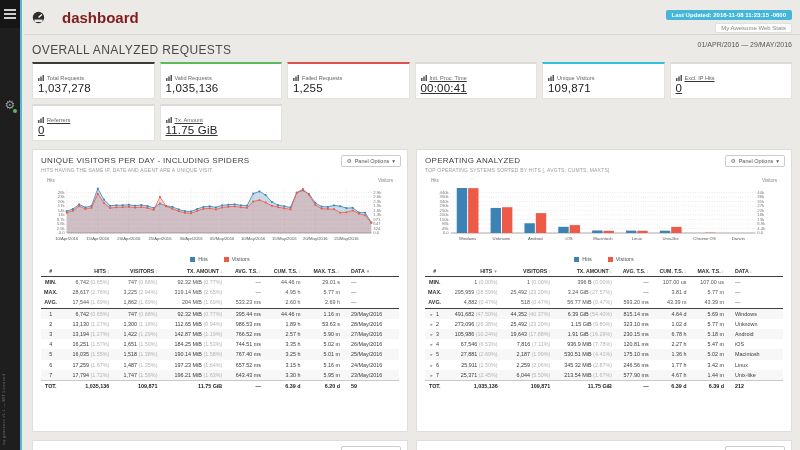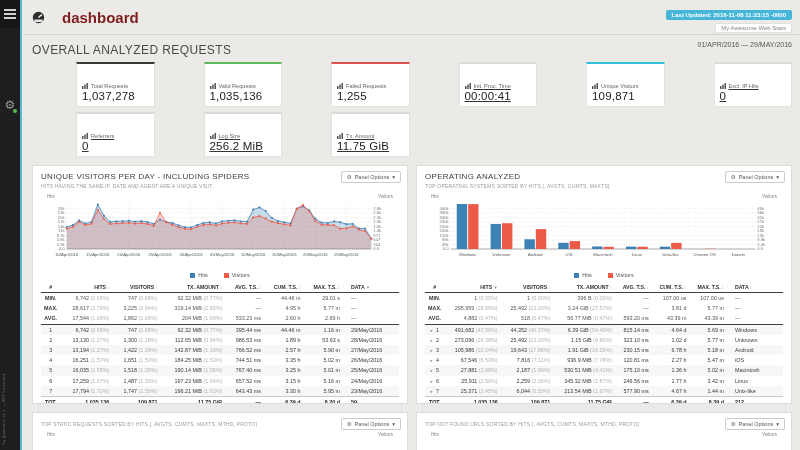--- a/index.html
+++ b/index.html
@@ -25,31 +25,31 @@
   .badge-updated { position:absolute; right:0; top:4px; background:#45b6d7; color:#fff; font-size:6px;
     padding:2px 6px; border-radius:2px; font-weight:bold; }
   .site-chip { position:absolute; right:0; top:17px; background:#fdfdfd; border:1px solid #e2e0dd;
     color:#8a8a8a; font-size:6px; padding:1px 5px; border-radius:2px; }
   .range-row { text-align:right; font-size:7px; color:#555; margin-top:6px; height:10px; }
 
   .section-label { font-size:12px; color:#4a4a4a; letter-spacing:0.4px; margin-top:-8px; }
 
   
   .cards { display:grid; grid-template-columns:repeat(6,1fr); gap:5px; margin-top:5px; }
-  .card { background:#fff; border:1px solid #e3e1de; border-top-width:2px; padding:19px 5px 4px 5px;margin-left:44px; }
+  .card { background:#fff; border:1px solid #e3e1de; border-top-width:2px; padding:11px 5px 4px 5px; }
   .card.a-dark { border-top-color:#3b3b3b; } .card.a-green { border-top-color:#5cb85c; }
   .card.a-red { border-top-color:#d9534f; } .card.a-cyan { border-top-color:#31c0d8; }
   .card.a-gray { border-top-color:#dcdad7;text-decoration:underline; }
   .card-lbl { display:flex; align-items:center; gap:3px; font-size:5.6px; color:#666; }
   .card-ico { width:6px; height:6px; fill:#555; flex:none; }
   .card-val { font-size:11.5px; color:#222; margin-top:1px; letter-spacing:0.2px; }
 
   
   .panel-grid { display:grid; grid-template-columns:1fr 1fr; gap:8px; margin-top:8px; }
-  .panel { background:#fff; border:1px solid #ddd; padding:6px 8px; position:relative; height:239px; overflow:hidden; }
+  .panel { background:#fff; border:1px solid #ddd; padding:6px 8px; position:relative; height:283px; overflow:hidden; }
   .panel.stub { height:80px; }
   .p-title { font-size:8px; color:#3d3d3d; letter-spacing:0.3px; }
   .p-sub { font-size:5px; color:#9b9b9b; margin-top:2px; letter-spacing:0.2px; }
   .p-opts { position:absolute; right:6px; top:5px; font-size:5.5px; color:#555; background:#fff;
     border:1px solid #ccc; border-radius:2px; padding:2px 5px; display:flex; gap:3px; align-items:center; cursor:pointer; }
   .axis-corners { display:flex; justify-content:space-between; font-size:4.6px; color:#888; margin:5px 6px 0 6px; }
   .chart-svg { display:block; width:100%; height:72px; }
   .chart-svg text { font-size:4.3px; fill:#777; }
   .chart-svg text.cat { fill:#555; }
   .grid-ln { stroke:#ccc; stroke-width:0.5; stroke-dasharray:0.8,1.6; }
@@ -184,31 +184,20 @@
     <div class="card a-gray">
       <div class="card-lbl">
           <svg class="card-ico" viewBox="0 0 8 8">
             <rect x="0" y="4" width="2" height="4"></rect>
             <rect x="3" y="2" width="2" height="6"></rect>
             <rect x="6" y="0" width="2" height="8"></rect>
           </svg>
           <span>Referrers</span>
         </div>
       <div class="card-val">0</div>
-    </div>
-    <div class="card a-gray">
-      <div class="card-lbl">
-          <svg class="card-ico" viewBox="0 0 8 8">
-            <rect x="0" y="4" width="2" height="4"></rect>
-            <rect x="3" y="2" width="2" height="6"></rect>
-            <rect x="6" y="0" width="2" height="8"></rect>
-          </svg>
-          <span>Log Size</span>
-        </div>
-      <div class="card-val">256.2 MiB</div>
     </div>
     <div class="card a-gray">
       <div class="card-lbl">
           <svg class="card-ico" viewBox="0 0 8 8">
             <rect x="0" y="4" width="2" height="4"></rect>
             <rect x="3" y="2" width="2" height="6"></rect>
             <rect x="6" y="0" width="2" height="8"></rect>
           </svg>
           <span>Tx. Amount</span>
         </div>

